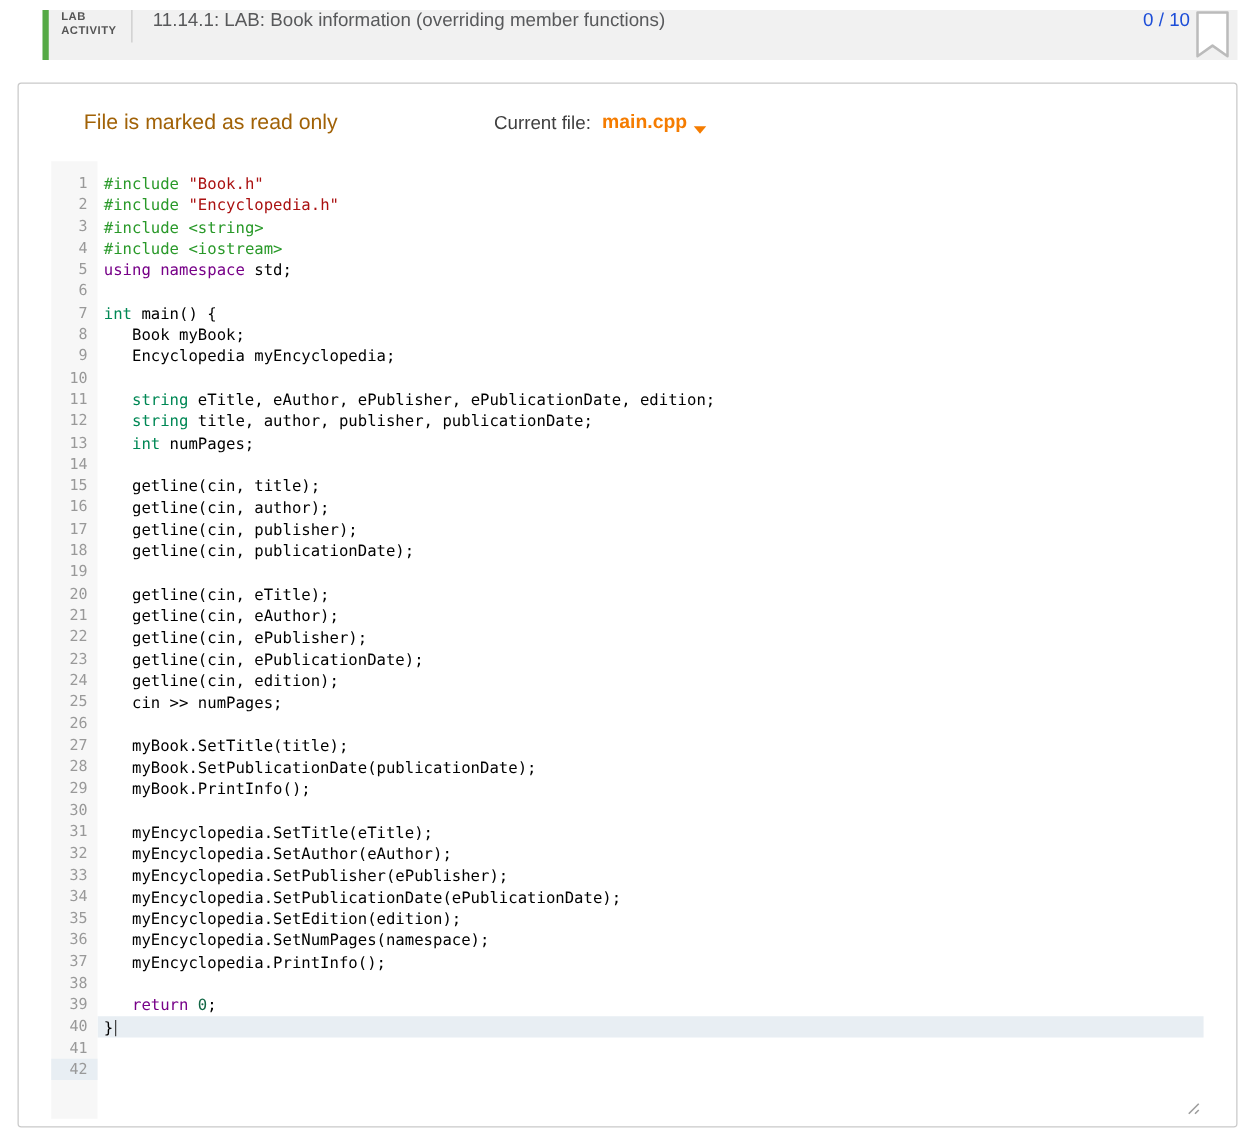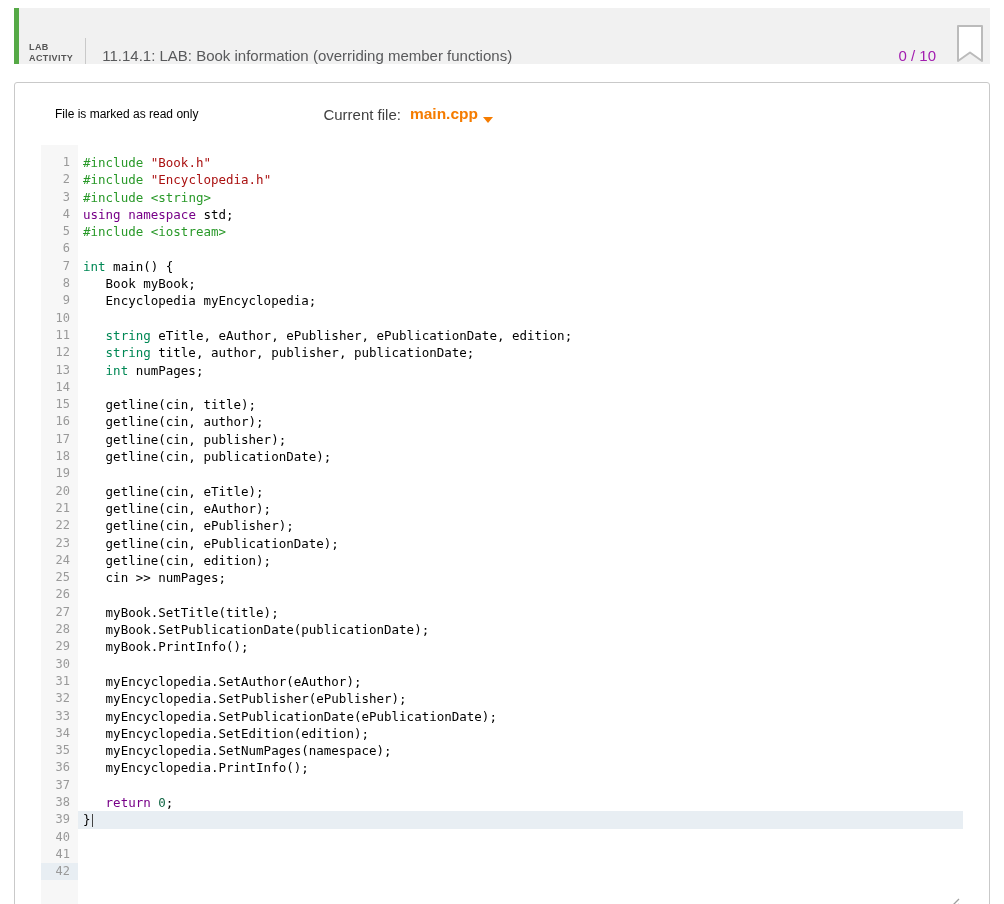--- a/index.html
+++ b/index.html
@@ -6,48 +6,49 @@
   html, body { margin: 0; padding: 0; background: #ffffff; }
   body {
     width: 1004px; height: 904px; overflow: hidden;
     font-family: "Liberation Sans", "DejaVu Sans", sans-serif;
     color: #333;
   }
   .page { padding: 8px 14px; }
 
   
   .lab-header {
-    display: flex; align-items: flex-end;
-    height: 56px; background: var(--header-bg);
+    display: flex; align-items: flex-start;
+    height: 40px; background: var(--header-bg);
     position: relative;
+    margin-left: 20px;
   }
   .accent { width: 5px; align-self: stretch; background: var(--accent-green); }
   .badge {
     padding: 0 12px 0 10px; display: flex; flex-direction: column; justify-content: center;
     font-size: 9px; font-weight: 700; letter-spacing: 0.4px; color: #555; line-height: 11px;
   }
   .hdr-divider { width: 1px; height: 26px; background: #c9c9c9; }
   .lab-title {
     margin: 0 0 0 16px; font-size: 15px; font-weight: 400; color: #58595b;
   }
-  .score { margin-left: auto; font-size: 15px; color: #a21caf; padding-right: 20px; }
+  .score { margin-left: auto; font-size: 15px; color: #1d4ed8; padding-right: 4px; }
   .ribbon { margin-right: 6px; display: block; }
 
   
   .editor-card {
     margin-top: 18px;
     border: 1px solid var(--card-border);
     border-radius: 3px;
     background: #fff;
     height: 836px;
     position: relative;
     overflow: hidden;
   }
   .file-bar { height: 62px; display: flex; align-items: center; }
-  .readonly-note { margin-left: 40px; font-size: 12px; color: #000000; }
+  .readonly-note { margin-left: 52px; font-size: 17px; color: #a16207; }
   .current-file-group { margin-left: 125px; display: flex; align-items: center; }
   .current-file-label { font-size: 15px; color: #404040; }
   .file-select {
     background: none; border: none; padding: 0; margin-left: 9px;
     display: inline-flex; align-items: flex-end; gap: 5px; cursor: pointer;
     color: var(--file-orange); font-weight: 700; font-size: 15.5px;
     font-family: "Liberation Sans", "DejaVu Sans", sans-serif;
   }
   .caret-down {
     width: 0; height: 0; margin-top: 3px;
@@ -166,22 +167,22 @@
           <div class="ln">38</div>
           <div class="ln">39</div>
           <div class="ln">40</div>
           <div class="ln">41</div>
           <div class="ln active">42</div>
         </div>
       <div class="code-area">
           <div class="cl"><span class="tok-m">#include</span><span class="tok-p"> </span><span class="tok-s">"Book.h"</span></div>
           <div class="cl"><span class="tok-m">#include</span><span class="tok-p"> </span><span class="tok-s">"Encyclopedia.h"</span></div>
           <div class="cl"><span class="tok-m">#include</span><span class="tok-p"> </span><span class="tok-m">&lt;string&gt;</span></div>
+          <div class="cl"><span class="tok-m">#include</span><span class="tok-p"> </span><span class="tok-m">&lt;iostream&gt;</span></div>
           <div class="cl"><span class="tok-k">using</span><span class="tok-p"> </span><span class="tok-k">namespace</span><span class="tok-p"> std;</span></div>
-          <div class="cl"><span class="tok-m">#include</span><span class="tok-p"> </span><span class="tok-m">&lt;iostream&gt;</span></div>
           <div class="cl"></div>
           <div class="cl"><span class="tok-t">int</span><span class="tok-p"> main() {</span></div>
           <div class="cl"><span class="tok-p">   Book myBook;</span></div>
           <div class="cl"><span class="tok-p">   Encyclopedia myEncyclopedia;</span></div>
           <div class="cl"></div>
           <div class="cl"><span class="tok-p">   </span><span class="tok-t">string</span><span class="tok-p"> eTitle, eAuthor, ePublisher, ePublicationDate, edition;</span></div>
           <div class="cl"><span class="tok-p">   </span><span class="tok-t">string</span><span class="tok-p"> title, author, publisher, publicationDate;</span></div>
           <div class="cl"><span class="tok-p">   </span><span class="tok-t">int</span><span class="tok-p"> numPages;</span></div>
           <div class="cl"></div>
           <div class="cl"><span class="tok-p">   getline(cin, title);</span></div>
@@ -193,20 +194,21 @@
           <div class="cl"><span class="tok-p">   getline(cin, eAuthor);</span></div>
           <div class="cl"><span class="tok-p">   getline(cin, ePublisher);</span></div>
           <div class="cl"><span class="tok-p">   getline(cin, ePublicationDate);</span></div>
           <div class="cl"><span class="tok-p">   getline(cin, edition);</span></div>
           <div class="cl"><span class="tok-p">   cin &gt;&gt; numPages;</span></div>
           <div class="cl"></div>
           <div class="cl"><span class="tok-p">   myBook.SetTitle(title);</span></div>
           <div class="cl"><span class="tok-p">   myBook.SetPublicationDate(publicationDate);</span></div>
           <div class="cl"><span class="tok-p">   myBook.PrintInfo();</span></div>
           <div class="cl"></div>
+          <div class="cl"><span class="tok-p">   myEncyclopedia.SetTitle(eTitle);</span></div>
           <div class="cl"><span class="tok-p">   myEncyclopedia.SetAuthor(eAuthor);</span></div>
           <div class="cl"><span class="tok-p">   myEncyclopedia.SetPublisher(ePublisher);</span></div>
           <div class="cl"><span class="tok-p">   myEncyclopedia.SetPublicationDate(ePublicationDate);</span></div>
           <div class="cl"><span class="tok-p">   myEncyclopedia.SetEdition(edition);</span></div>
           <div class="cl"><span class="tok-p">   myEncyclopedia.SetNumPages(namespace);</span></div>
           <div class="cl"><span class="tok-p">   myEncyclopedia.PrintInfo();</span></div>
           <div class="cl"></div>
           <div class="cl"><span class="tok-p">   </span><span class="tok-k">return</span><span class="tok-p"> </span><span class="tok-n">0</span><span class="tok-p">;</span></div>
           <div class="cl active"><span class="tok-p">}</span><span class="cursor"></span></div>
         </div>

